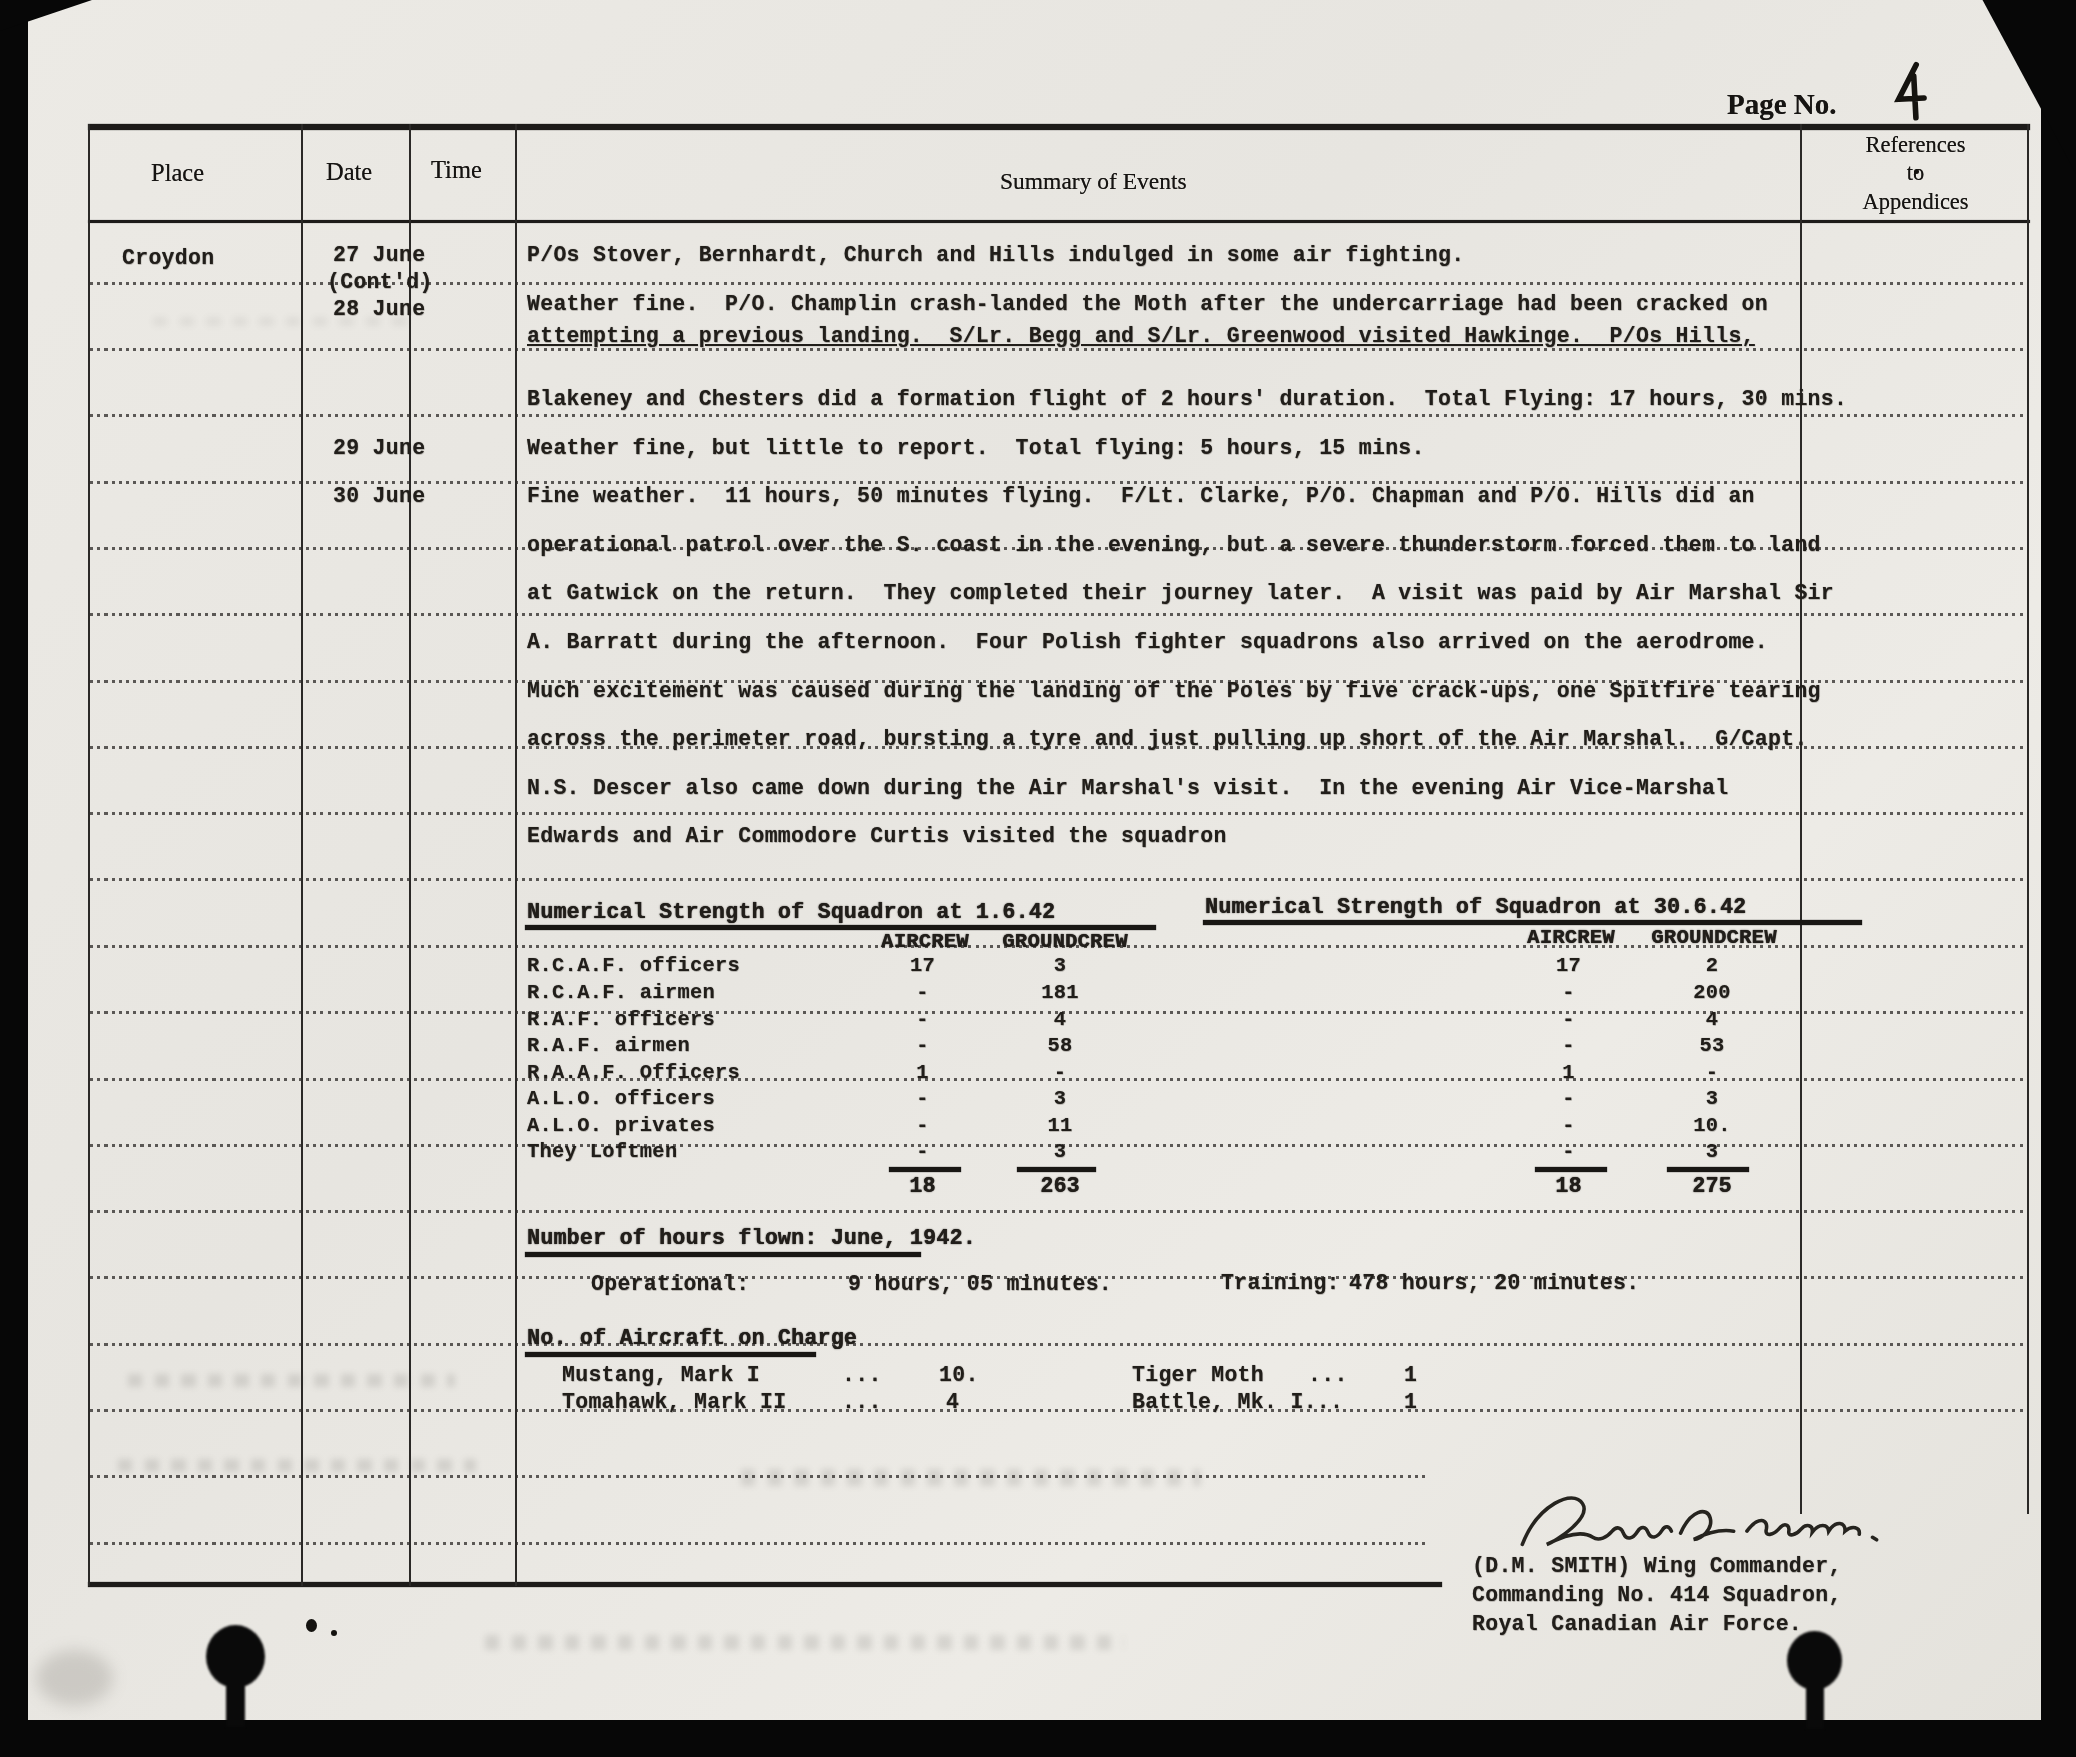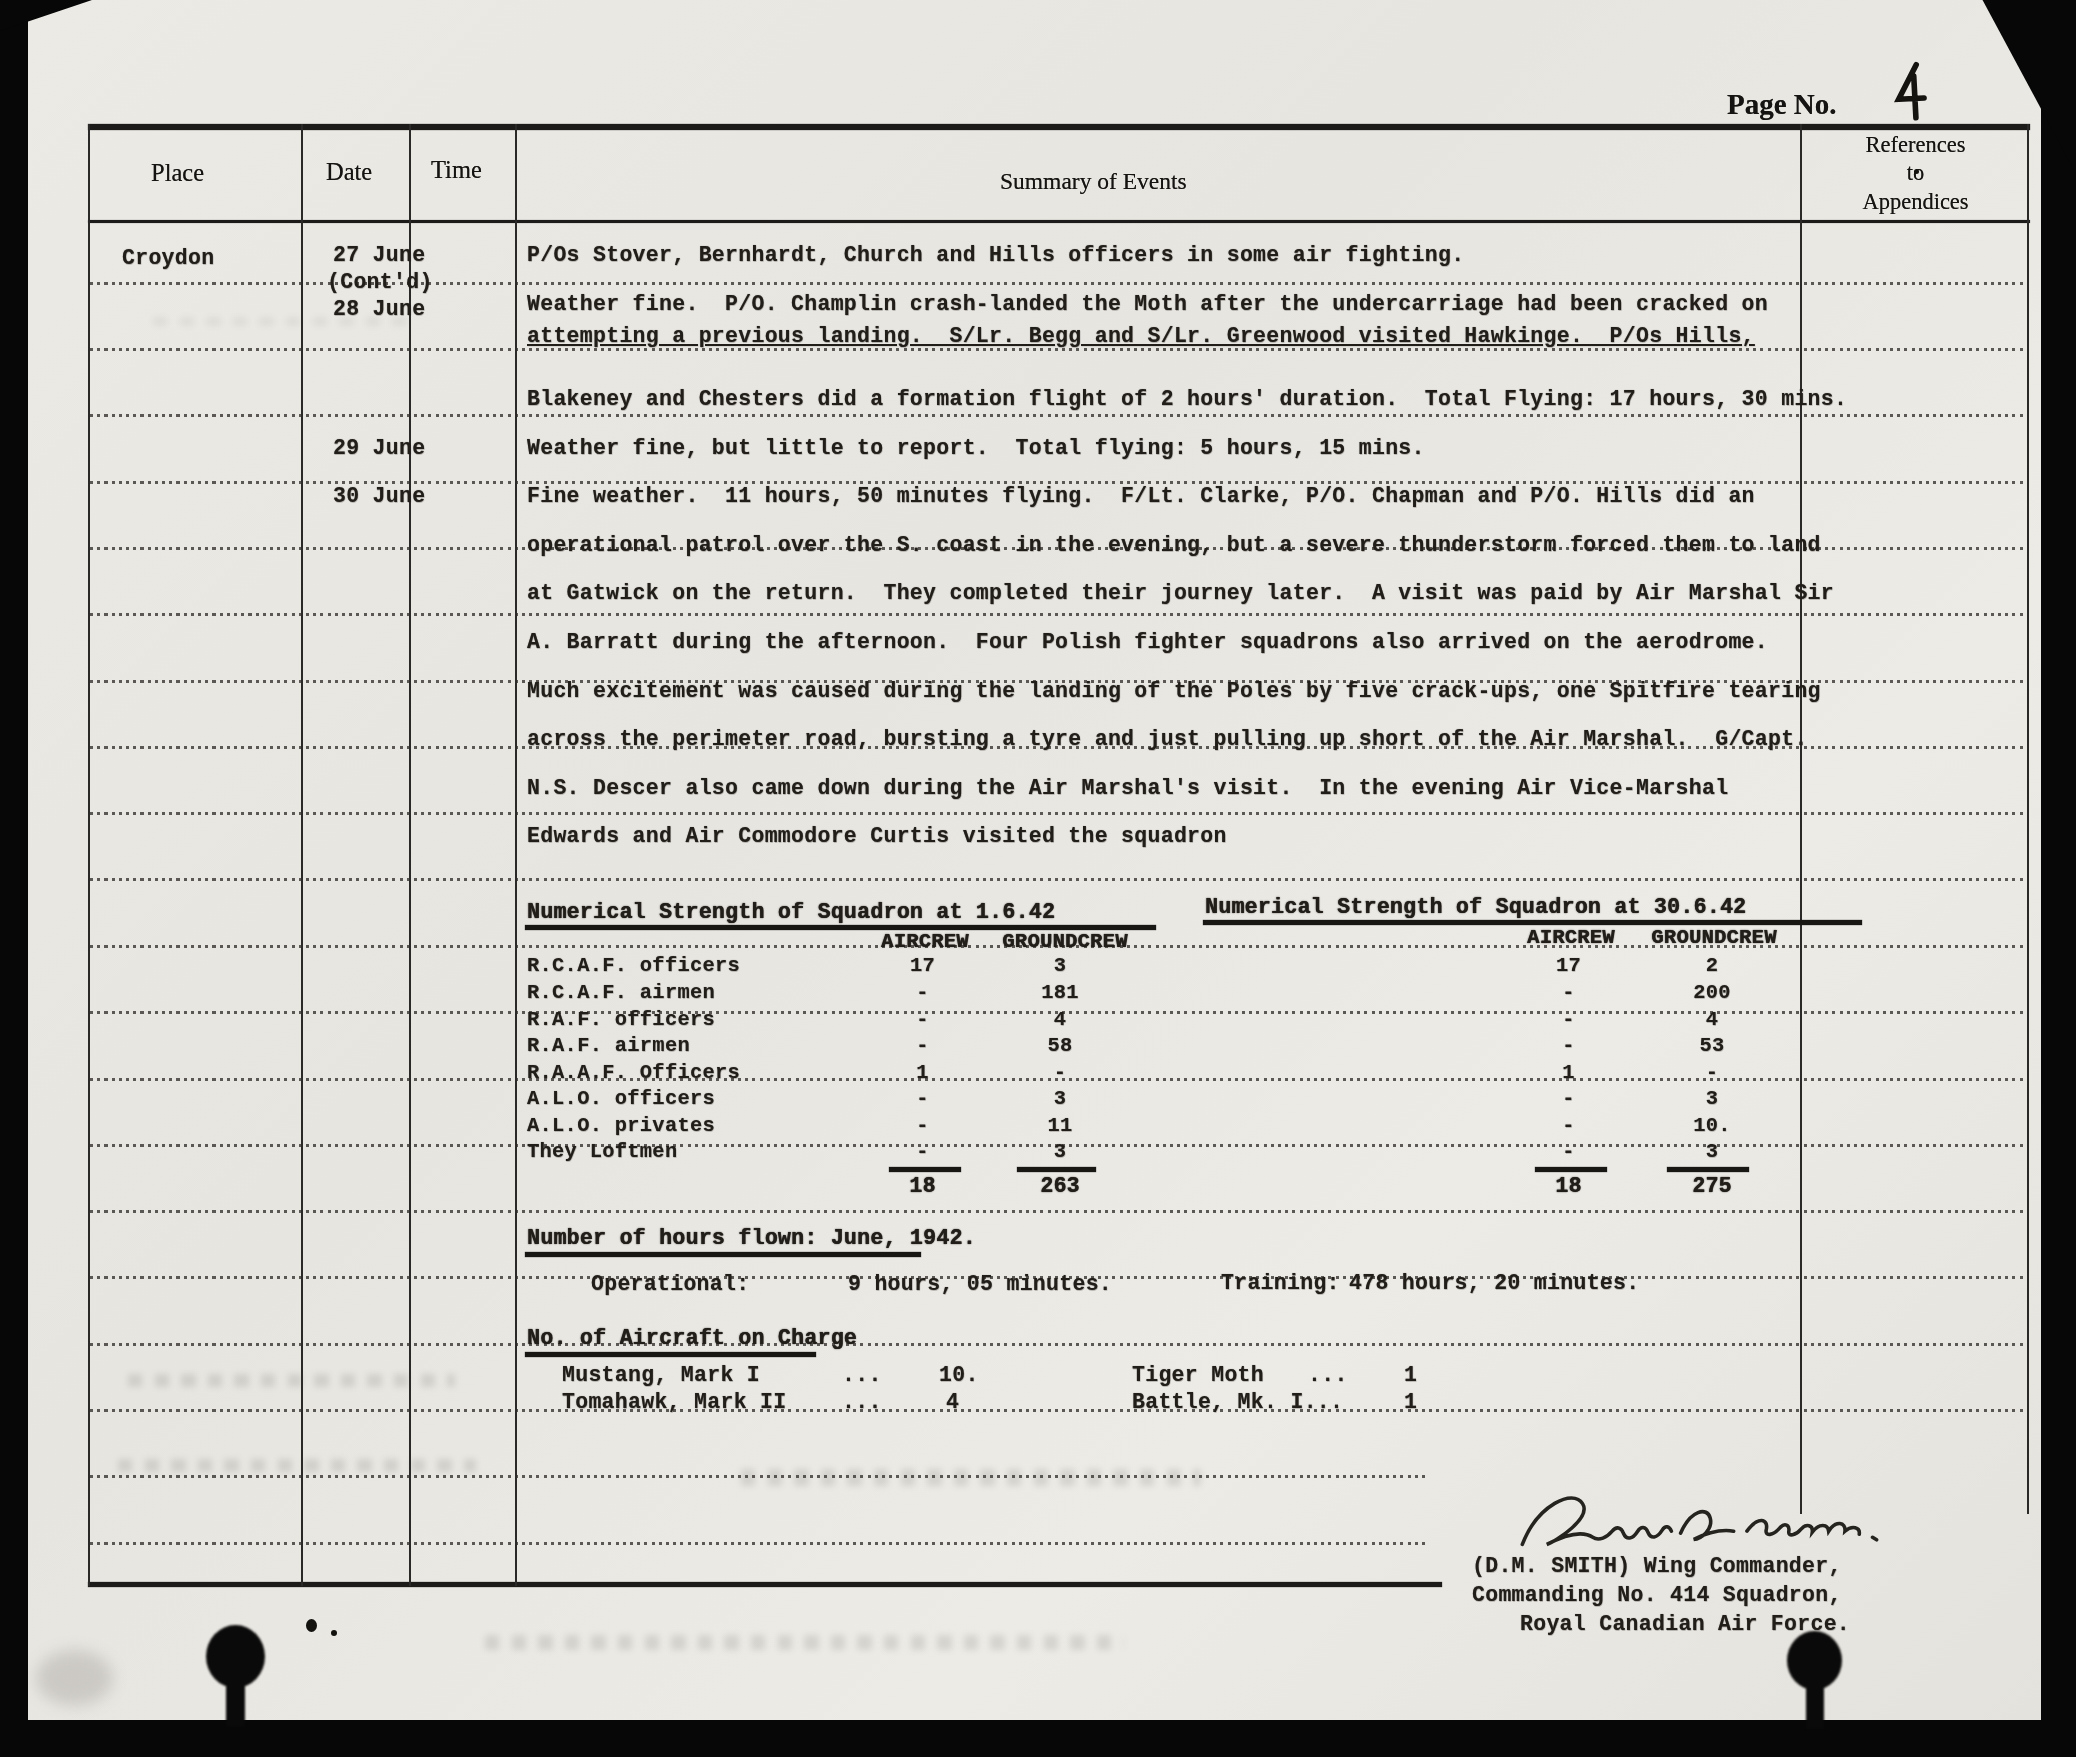--- a/index.html
+++ b/index.html
@@ -78,21 +78,21 @@
   <div class="printed ctr" style="left:1803px;top:160px;width:225px;font-size:22.5px;">to</div>
   <div class="printed ctr" style="left:1803px;top:189px;width:225px;font-size:22.5px;">Appendices</div>
 
   <div class="typed" style="left:122px;top:246px;">Croydon</div>
   <div class="typed" style="left:333px;top:243px;">27 June</div>
   <div class="typed" style="left:327px;top:270px;">(Cont'd)</div>
   <div class="typed" style="left:333px;top:297px;">28 June</div>
   <div class="typed" style="left:333px;top:436px;">29 June</div>
   <div class="typed" style="left:333px;top:484px;">30 June</div>
 
-  <div class="typed" style="left:527px;top:243px;">P/Os Stover, Bernhardt, Church and Hills officers in some air fighting.</div>
+  <div class="typed" style="left:527px;top:243px;">P/Os Stover, Bernhardt, Church and Hills indulged in some air fighting.</div>
   <div class="typed" style="left:527px;top:292px;">Weather fine.  P/O. Champlin crash-landed the Moth after the undercarriage had been cracked on</div>
   <div class="typed" style="left:527px;top:324px;text-decoration:underline;">attempting a previous landing.  S/Lr. Begg and S/Lr. Greenwood visited Hawkinge.  P/Os Hills,</div>
   <div class="typed" style="left:527px;top:387px;">Blakeney and Chesters did a formation flight of 2 hours' duration.  Total Flying: 17 hours, 30 mins.</div>
   <div class="typed" style="left:527px;top:436px;">Weather fine, but little to report.  Total flying: 5 hours, 15 mins.</div>
   <div class="typed" style="left:527px;top:484px;">Fine weather.  11 hours, 50 minutes flying.  F/Lt. Clarke, P/O. Chapman and P/O. Hills did an</div>
   <div class="typed" style="left:527px;top:533px;">operational patrol over the S. coast in the evening, but a severe thunderstorm forced them to land</div>
   <div class="typed" style="left:527px;top:581px;">at Gatwick on the return.  They completed their journey later.  A visit was paid by Air Marshal Sir</div>
   <div class="typed" style="left:527px;top:630px;">A. Barratt during the afternoon.  Four Polish fighter squadrons also arrived on the aerodrome.</div>
   <div class="typed" style="left:527px;top:679px;">Much excitement was caused during the landing of the Poles by five crack-ups, one Spitfire tearing</div>
   <div class="typed" style="left:527px;top:727px;">across the perimeter road, bursting a tyre and just pulling up short of the Air Marshal.  G/Capt.</div>
@@ -187,21 +187,21 @@
   <svg style="left:1507px;top:1484px;" width="388" height="77" viewBox="0 0 760 150">
     <g stroke="#16140f" stroke-width="7" fill="none" stroke-linecap="round" opacity="0.92">
       <path d="M30,118 C60,40 130,8 148,38 C166,66 96,112 78,118 C120,96 150,92 168,104 C180,112 196,104 206,92 C214,82 224,84 228,96 C234,110 246,108 256,92 C262,82 272,82 276,94 C282,108 294,106 304,90 C310,80 318,82 322,92"></path>
       <path d="M340,96 C360,50 392,44 398,66 C404,88 380,108 366,108 C390,96 420,88 444,92"></path>
       <path d="M470,92 C492,62 512,68 508,88 C504,104 522,100 534,86 C544,74 554,80 552,92 C550,104 566,100 576,88 C586,76 600,80 598,94 C612,76 628,78 630,92 C644,70 664,74 662,92 C676,80 692,84 690,98"></path>
       <path d="M716,104 l8,5"></path>
     </g>
   </svg>
   <div class="typed" style="left:1472px;top:1554px;">(D.M. SMITH) Wing Commander,</div>
   <div class="typed" style="left:1472px;top:1583px;">Commanding No. 414 Squadron,</div>
-  <div class="typed" style="left:1472px;top:1612px;margin-left:48px;">Royal Canadian Air Force.</div>
+  <div class="typed" style="left:1472px;top:1612px;">Royal Canadian Air Force.</div>
 
   <div class="ghost" style="left:128px;top:1374px;width:327px;height:13.3px;"></div>
   <div class="ghost" style="left:118px;top:1459px;width:358px;height:13.3px;"></div>
   <div class="ghost" style="left:741px;top:1469px;width:460px;height:17.4px;"></div>
   <div class="ghost" style="left:485px;top:1635px;width:639px;height:15.3px;"></div>
   <div class="ghost" style="left:153px;top:317px;width:255px;height:9.2px;opacity:.07;"></div>
   <div class="smudge" style="left:36px;top:1650px;width:77px;height:56px;"></div>
   <div class="speck" style="left:306px;top:1619px;width:11.2px;height:13.3px;"></div>
   <div class="speck" style="left:331px;top:1630px;width:6.1px;height:6.1px;"></div>
   <div class="speck" style="left:1914px;top:169px;width:5.1px;height:5.1px;"></div>

